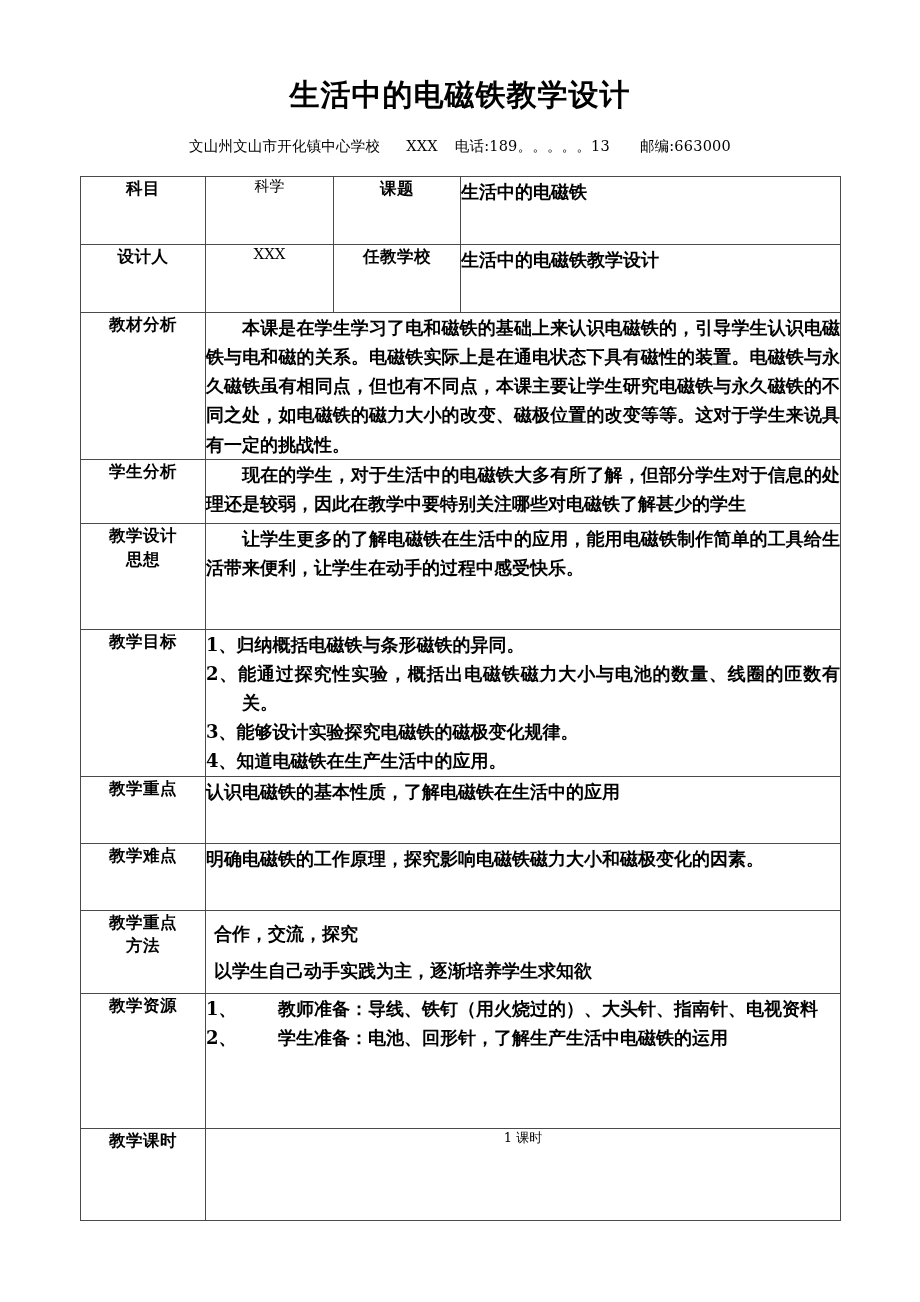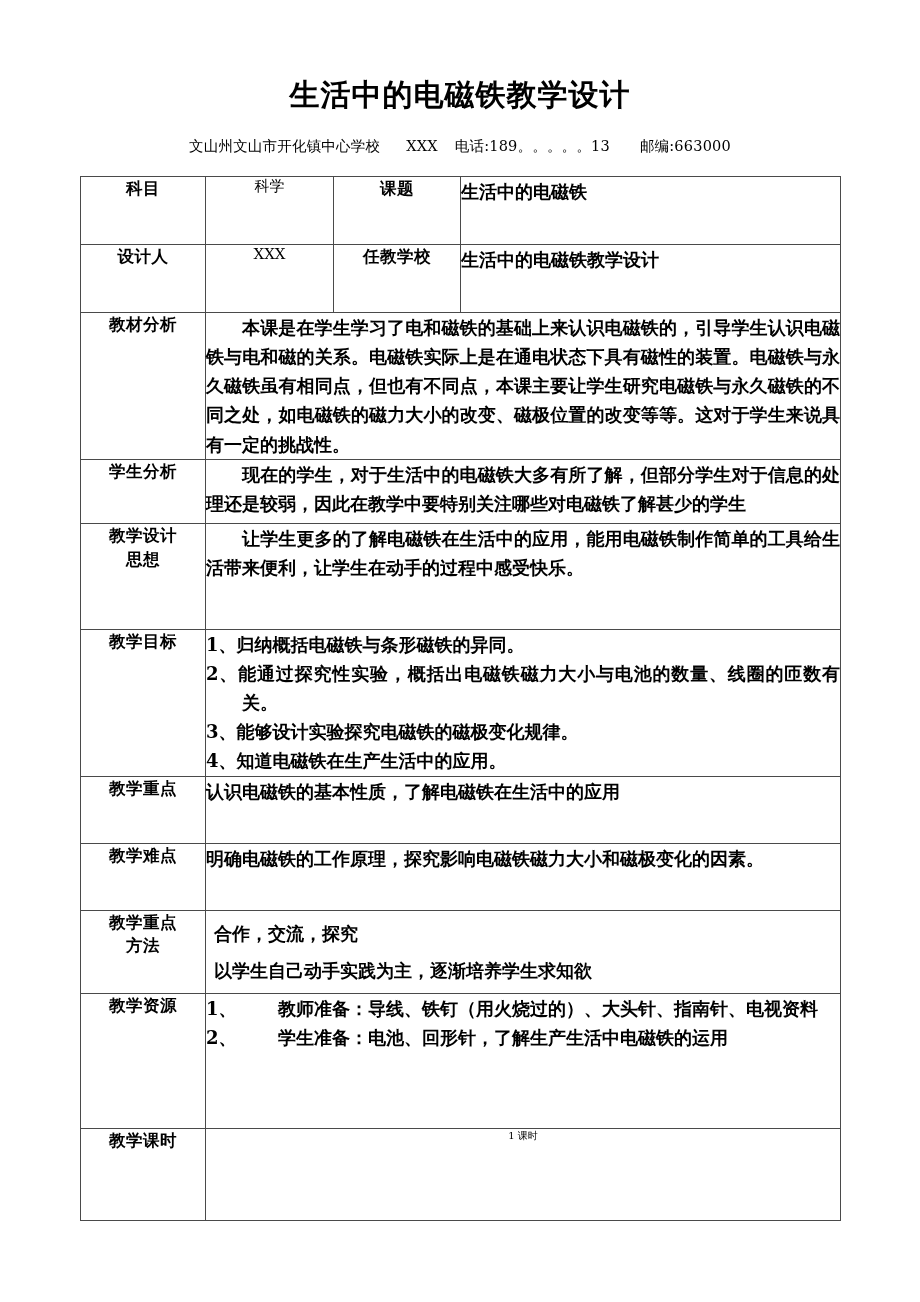--- a/index.html
+++ b/index.html
@@ -77,21 +77,21 @@
     font-size: 18px;
     line-height: 1.62;
     padding: 7px 9px 7px 10px;
     text-align: justify;
     text-justify: inter-ideograph;
     font-weight: bold;
   }
   td.val-mid {
     vertical-align: middle;
     text-align: center;
-    font-size: 10px;
+    font-size: 13px;
     padding: 6px 8px;
   }
   td.val-c {
     text-align: center;
     vertical-align: middle;
     font-size: 15px;
     padding: 6px 8px;
   }
   .indent2 { text-indent: 2em; }
   .li-row {

